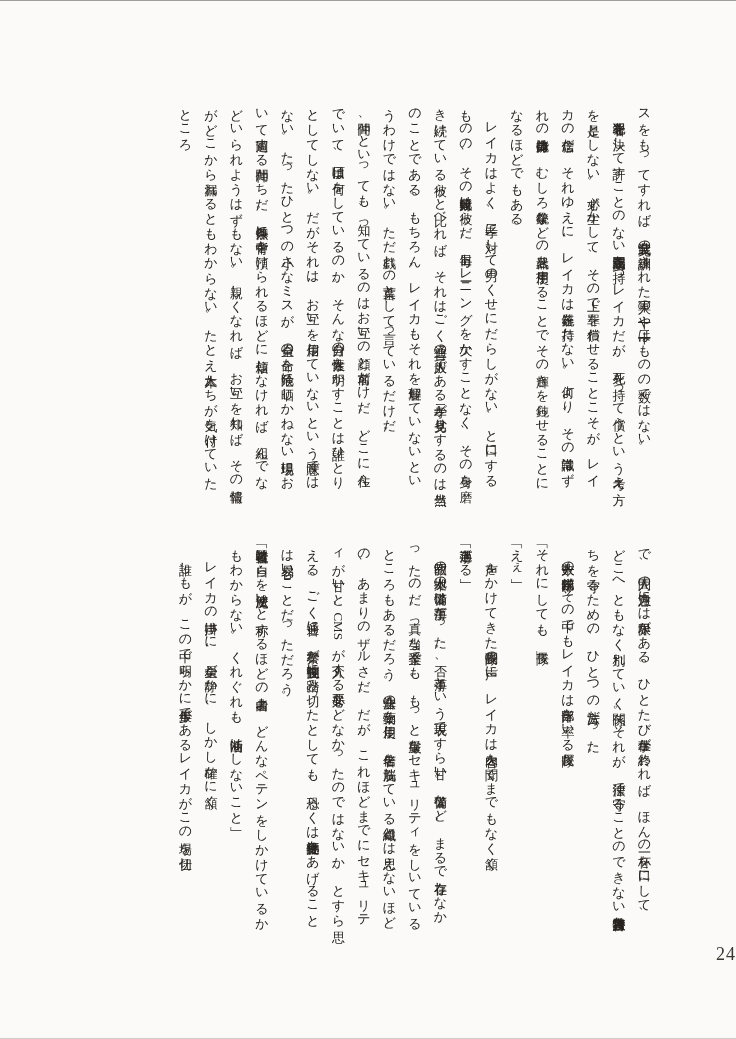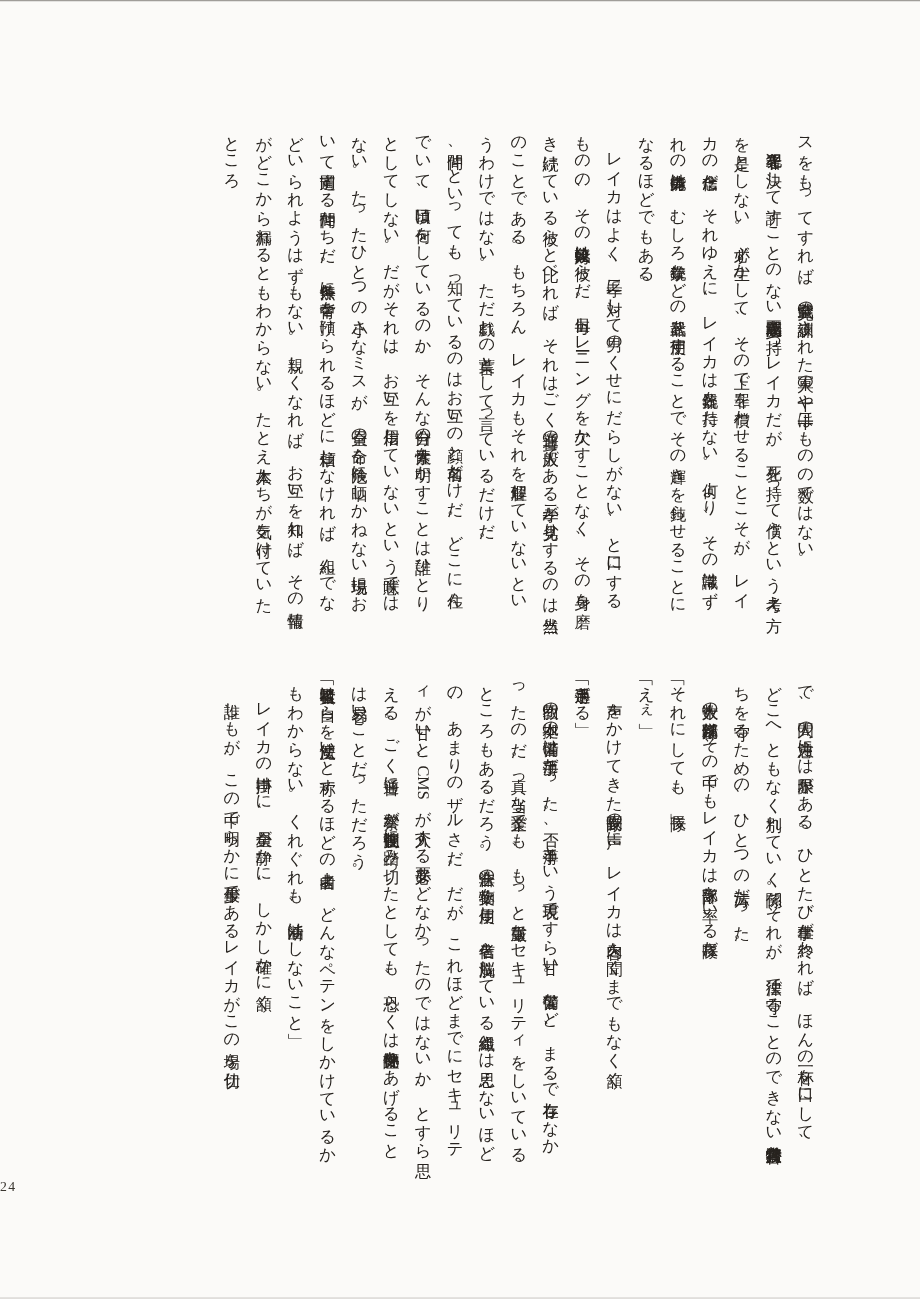--- a/index.html
+++ b/index.html
@@ -48,22 +48,22 @@
     padding: 0;
   }
   .vblock p.indent {
     text-indent: 1em;
   }
   .page-number {
     position: absolute;
     top: 944px;
     left: 0;
     width: 100%;
-    text-align: left;
-    font-size: 11px;
+    text-align: right;
+    font-size: 18px;
     color: #3a3630;
     letter-spacing: 1px;
   }
 </style>
 </head>
 <body>
 
 <div class="page">
   <div class="scan-edge-top"></div>
   <div class="scan-edge-bottom"></div>

